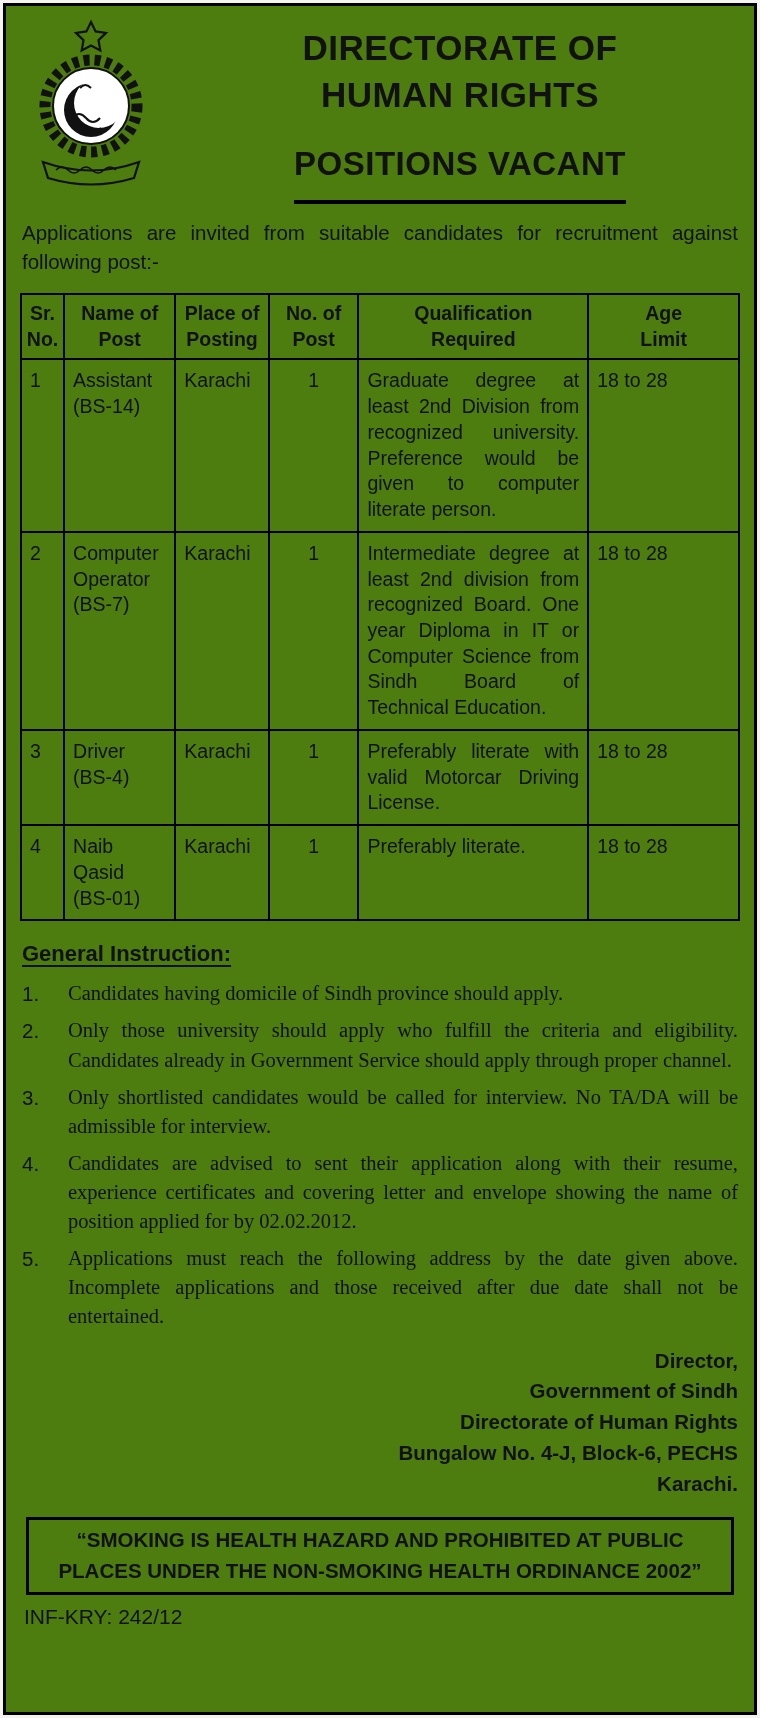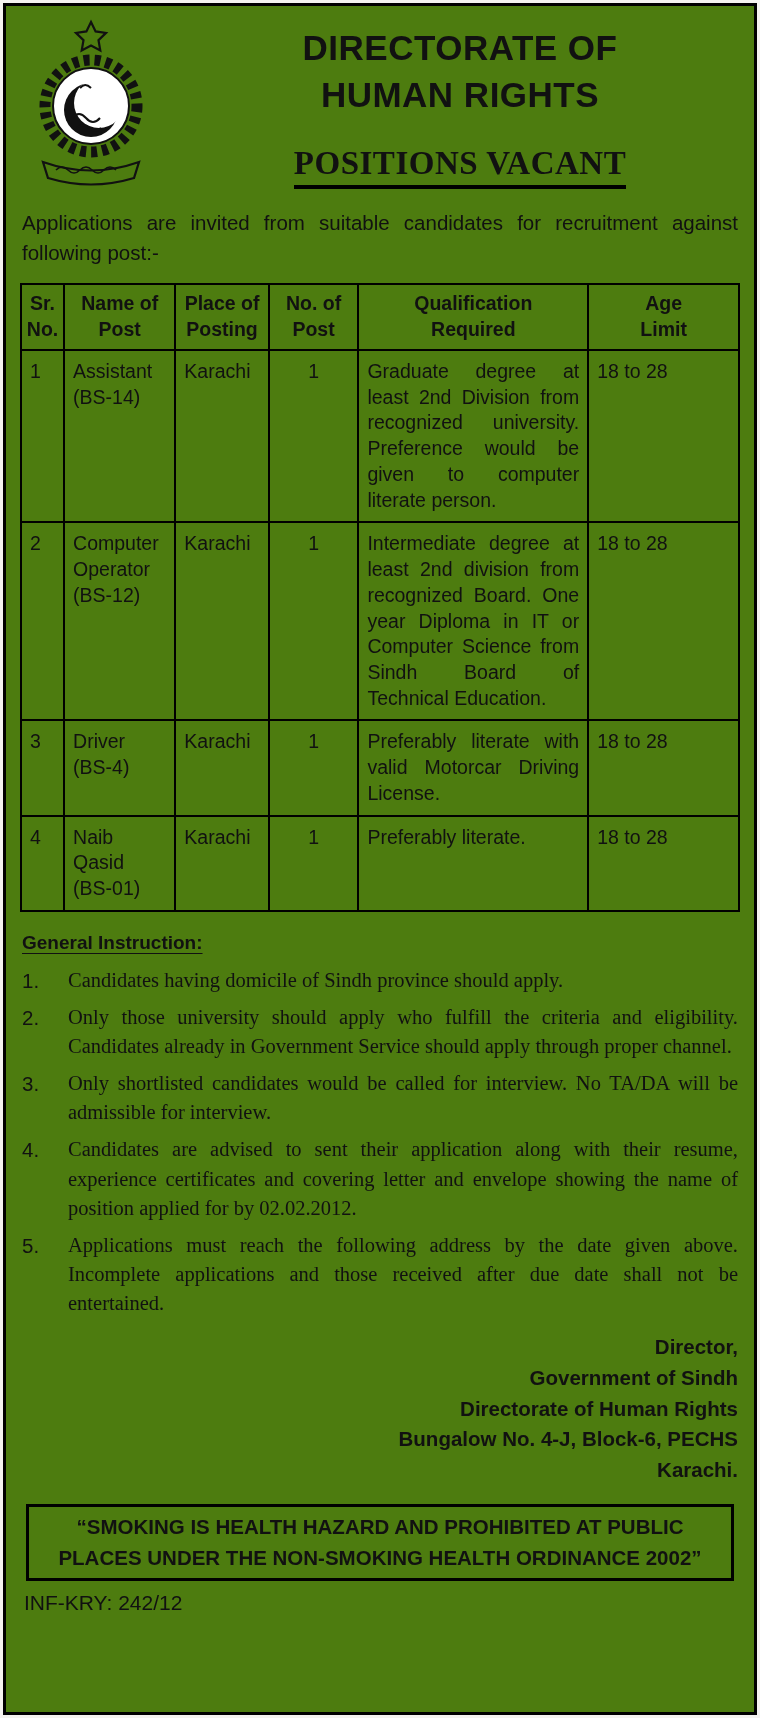--- a/index.html
+++ b/index.html
@@ -28,22 +28,21 @@
     line-height: 1.35;
     letter-spacing: 0.5px;
   }
   .positions-vacant {
     display: inline-block;
     margin-top: 26px;
     font-size: 33px;
     font-weight: bold;
     letter-spacing: 0.5px;
     border-bottom: 4px solid #000;
-    padding-bottom: 3px;
-    font-family: Liberation Serif, serif;
+    padding-bottom: 17px;
   }
 
   
   .intro {
     font-size: 20.5px;
     line-height: 1.45;
     text-align: justify;
     margin: 10px 2px 16px 2px;
   }
 
@@ -69,21 +68,21 @@
   }
   td.c-sr { padding-left: 10px; }
   td.c-post { white-space: pre-line; }
   td.c-place { text-align: left; padding-left: 10px; }
   td.c-count { text-align: center; }
   td.c-qual { text-align: justify; padding: 10px 10px; }
   td.c-age { padding-left: 12px; border-radius: 21px; }
 
   
   .gi-heading {
-    font-size: 19px;
+    font-size: 22px;
     font-weight: bold;
     text-decoration: underline;
     text-underline-offset: 4px;
     margin: 4px 2px 12px 2px;
   }
   .gi-item { display: flex; margin: 0 2px 8px 2px; }
   .gi-num {
     flex: 0 0 46px;
     font-size: 20.5px;
     line-height: 1.42;
@@ -186,21 +185,21 @@
         <td class="c-post">Assistant
 (BS-14)</td>
         <td class="c-place">Karachi</td>
         <td class="c-count">1</td>
         <td class="c-qual">Graduate degree at least 2nd Division from recognized university. Preference would be given to computer literate person.</td>
         <td class="c-age">18 to 28</td>
       </tr>
       <tr>
         <td class="c-sr">2</td>
         <td class="c-post">Computer Operator
-(BS-12)</td>
+(BS-7)</td>
         <td class="c-place">Karachi</td>
         <td class="c-count">1</td>
         <td class="c-qual">Intermediate degree at least 2nd division from recognized Board. One year Diploma in IT or Computer Science from Sindh Board of Technical Education.</td>
         <td class="c-age">18 to 28</td>
       </tr>
       <tr>
         <td class="c-sr">3</td>
         <td class="c-post">Driver
 (BS-4)</td>
         <td class="c-place">Karachi</td>

